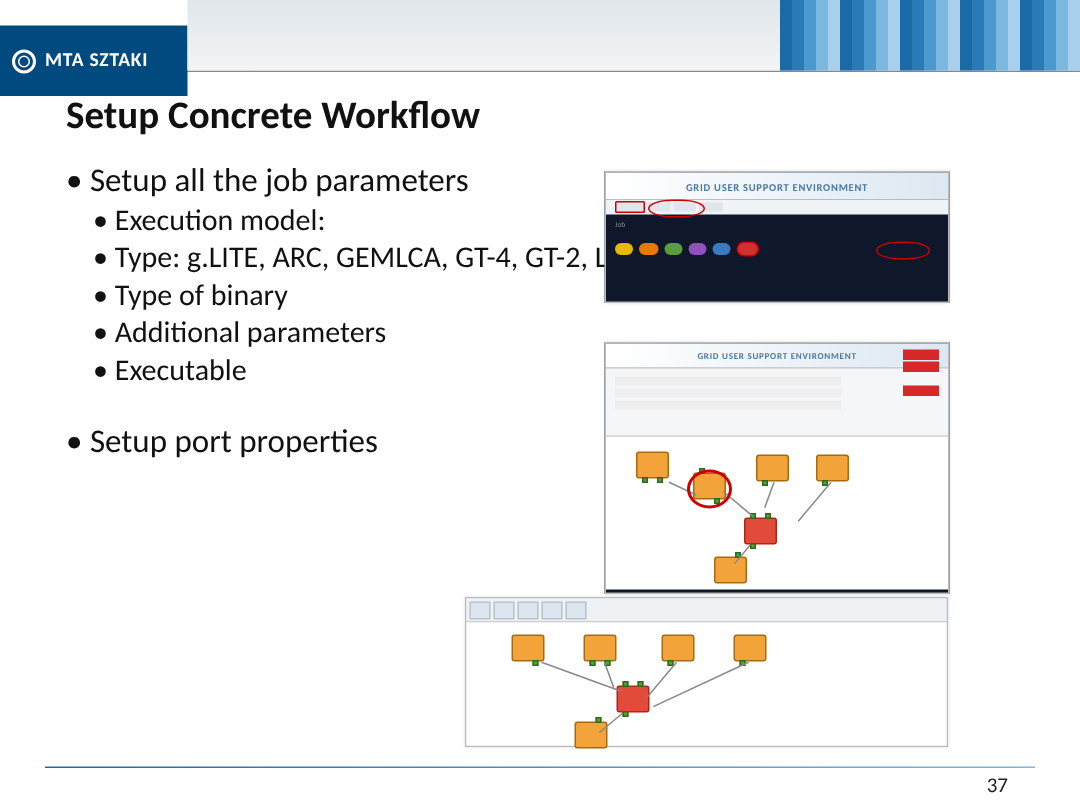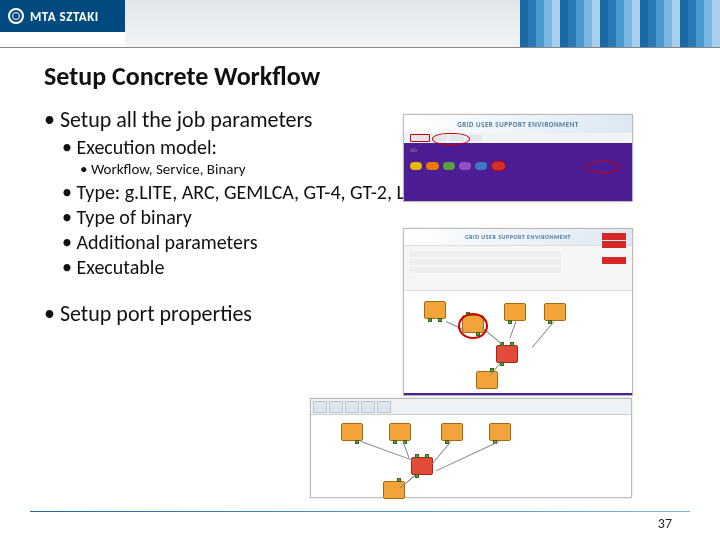--- a/index.html
+++ b/index.html
@@ -12,29 +12,30 @@
     overflow: hidden;
   }
   .header {
     height: 48px;
     display: flex;
     align-items: stretch;
     border-bottom: 1px solid #888;
   }
   .logo-box {
     width: 125px;
-    height: 32px;
+    height: 47px;
     background: #004a7f;
     color: #fff;
     display: flex;
     align-items: center;
     padding-left: 8px;
     font-weight: bold;
     font-size: 13px;
     letter-spacing: 0.5px;
+    margin-top: 17px;
   }
   .logo-ring {
     width: 16px;
     height: 16px;
     border: 2px solid #fff;
     border-radius: 50%;
     margin-right: 6px;
     position: relative;
   }
   .logo-ring::after {
@@ -81,21 +82,21 @@
     font-size: 15px;
     color: #111;
     margin-left: 36px;
     line-height: 1.3;
   }
   .dot::before { content: "• "; }
   .spacer { height: 16px; }
   
   .shot {
     position: absolute;
-    background: #4c1d95;
+    background: #0f172a;
     border: 1px solid #bbb;
     font-size: 6px;
     box-shadow: 0 0 2px rgba(0,0,0,0.15);
   }
   .shot1 { top: 114px; left: 403px; width: 230px; height: 88px; }
   .shot1 .banner {
     height: 18px;
     background: linear-gradient(90deg,#fff 0%,#dce8f2 100%);
     display:flex; align-items:center; justify-content:center;
     color:#4a78a0; font-size:7px; font-weight:bold; letter-spacing:0.5px;
@@ -163,21 +164,20 @@
     <div class="stripe-left"></div>
     <div class="stripe-right"></div>
   </div>
 </div>
 
 <div class="content">
   <div class="title">Setup Concrete Workflow</div>
 
   <div class="bullet-l1 dot">Setup all the job parameters</div>
   <div class="bullet-l2 dot">Execution model:</div>
-  <div class="bullet-l3 dot">Workflow, Service, Binary</div>
   <div class="bullet-l2 dot">Type: g.LITE, ARC, GEMLCA, GT-4, GT-2, Local</div>
   <div class="bullet-l2 dot">Type of binary</div>
   <div class="bullet-l2 dot">Additional parameters</div>
   <div class="bullet-l2 dot">Executable</div>
 
   <div class="spacer"></div>
   <div class="bullet-l1 dot">Setup port properties</div>
 </div>
 
 <div class="shot shot1">

